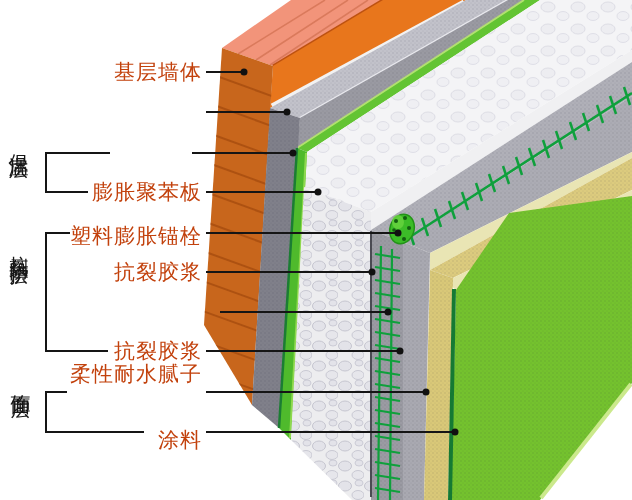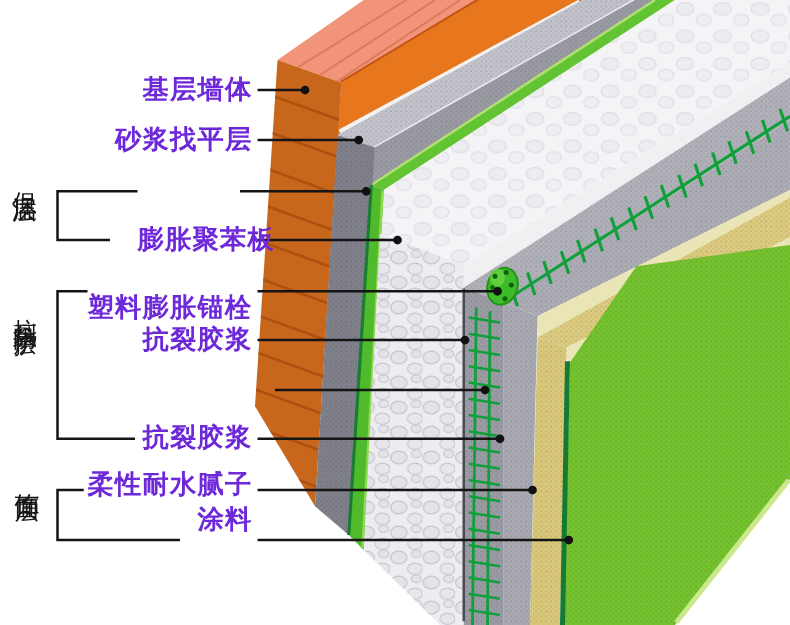--- a/index.html
+++ b/index.html
@@ -1,19 +1,19 @@
 <!DOCTYPE html>
 <html><head>
 <meta charset="utf-8">
 <style>
   html,body{margin:0;padding:0;background:#ffffff;}
   .stage{position:relative;width:632px;height:500px;background:#ffffff;overflow:hidden;
          font-family:"Liberation Sans","DejaVu Sans",sans-serif;}
   .stage svg{position:absolute;left:0;top:0;}
-  .lbl{position:absolute;font-size:21px;line-height:24px;font-weight:700;color:#6d28d9;
+  .lbl{position:absolute;font-size:21px;line-height:24px;font-weight:400;color:#c2410c;
        text-align:right;letter-spacing:1px;white-space:nowrap;}
   .vlbl{position:absolute;writing-mode:vertical-rl;text-orientation:upright;
         font-weight:500;color:#161616;letter-spacing:3px;}
   #grp-insulation{left:6px;top:138px;font-size:20px;}
   #grp-crack{left:6px;top:240px;font-size:19px;}
   #grp-finish{left:8px;top:378px;font-size:20px;}
 </style>
 </head>
 <body>
 
@@ -202,25 +202,24 @@
     <circle cx="398" cy="233" r="3.5"></circle>
         <circle cx="372" cy="272" r="3.5"></circle>
     <circle cx="388" cy="312" r="3.5"></circle>
         <circle cx="400" cy="351" r="3.5"></circle>
     <circle cx="426" cy="392" r="3.5"></circle>
         <circle cx="455" cy="432" r="3.5"></circle>
   </g>
 </svg>
 
 <div class="lbl" style="left:46px;top:60px;width:156px;">基层墙体</div>
-<div class="lbl" style="left:46px;top:100px;width:156px;">砂浆找平层</div>
-<div class="lbl" style="left:64px;top:180px;width:156px;">膨胀聚苯板</div>
-<div class="lbl" style="left:46px;top:235px;width:156px;">塑料膨胀锚栓</div>
+<div class="lbl" style="left:46px;top:180px;width:156px;">膨胀聚苯板</div>
+<div class="lbl" style="left:46px;top:224px;width:156px;">塑料膨胀锚栓</div>
 <div class="lbl" style="left:46px;top:260px;width:156px;">抗裂胶浆</div>
 <div class="lbl" style="left:46px;top:339px;width:156px;">抗裂胶浆</div>
-<div class="lbl" style="left:46px;top:376px;width:156px;">柔性耐水腻子</div>
-<div class="lbl" style="left:46px;top:404px;width:156px;">涂料</div>
+<div class="lbl" style="left:46px;top:362px;width:156px;">柔性耐水腻子</div>
+<div class="lbl" style="left:46px;top:428px;width:156px;">涂料</div>
 
 <div class="vlbl" id="grp-insulation">保温层</div>
 <div class="vlbl" id="grp-crack">抗裂防护层</div>
 <div class="vlbl" id="grp-finish">饰面层</div>
 
 </div>
 
 </body></html>

